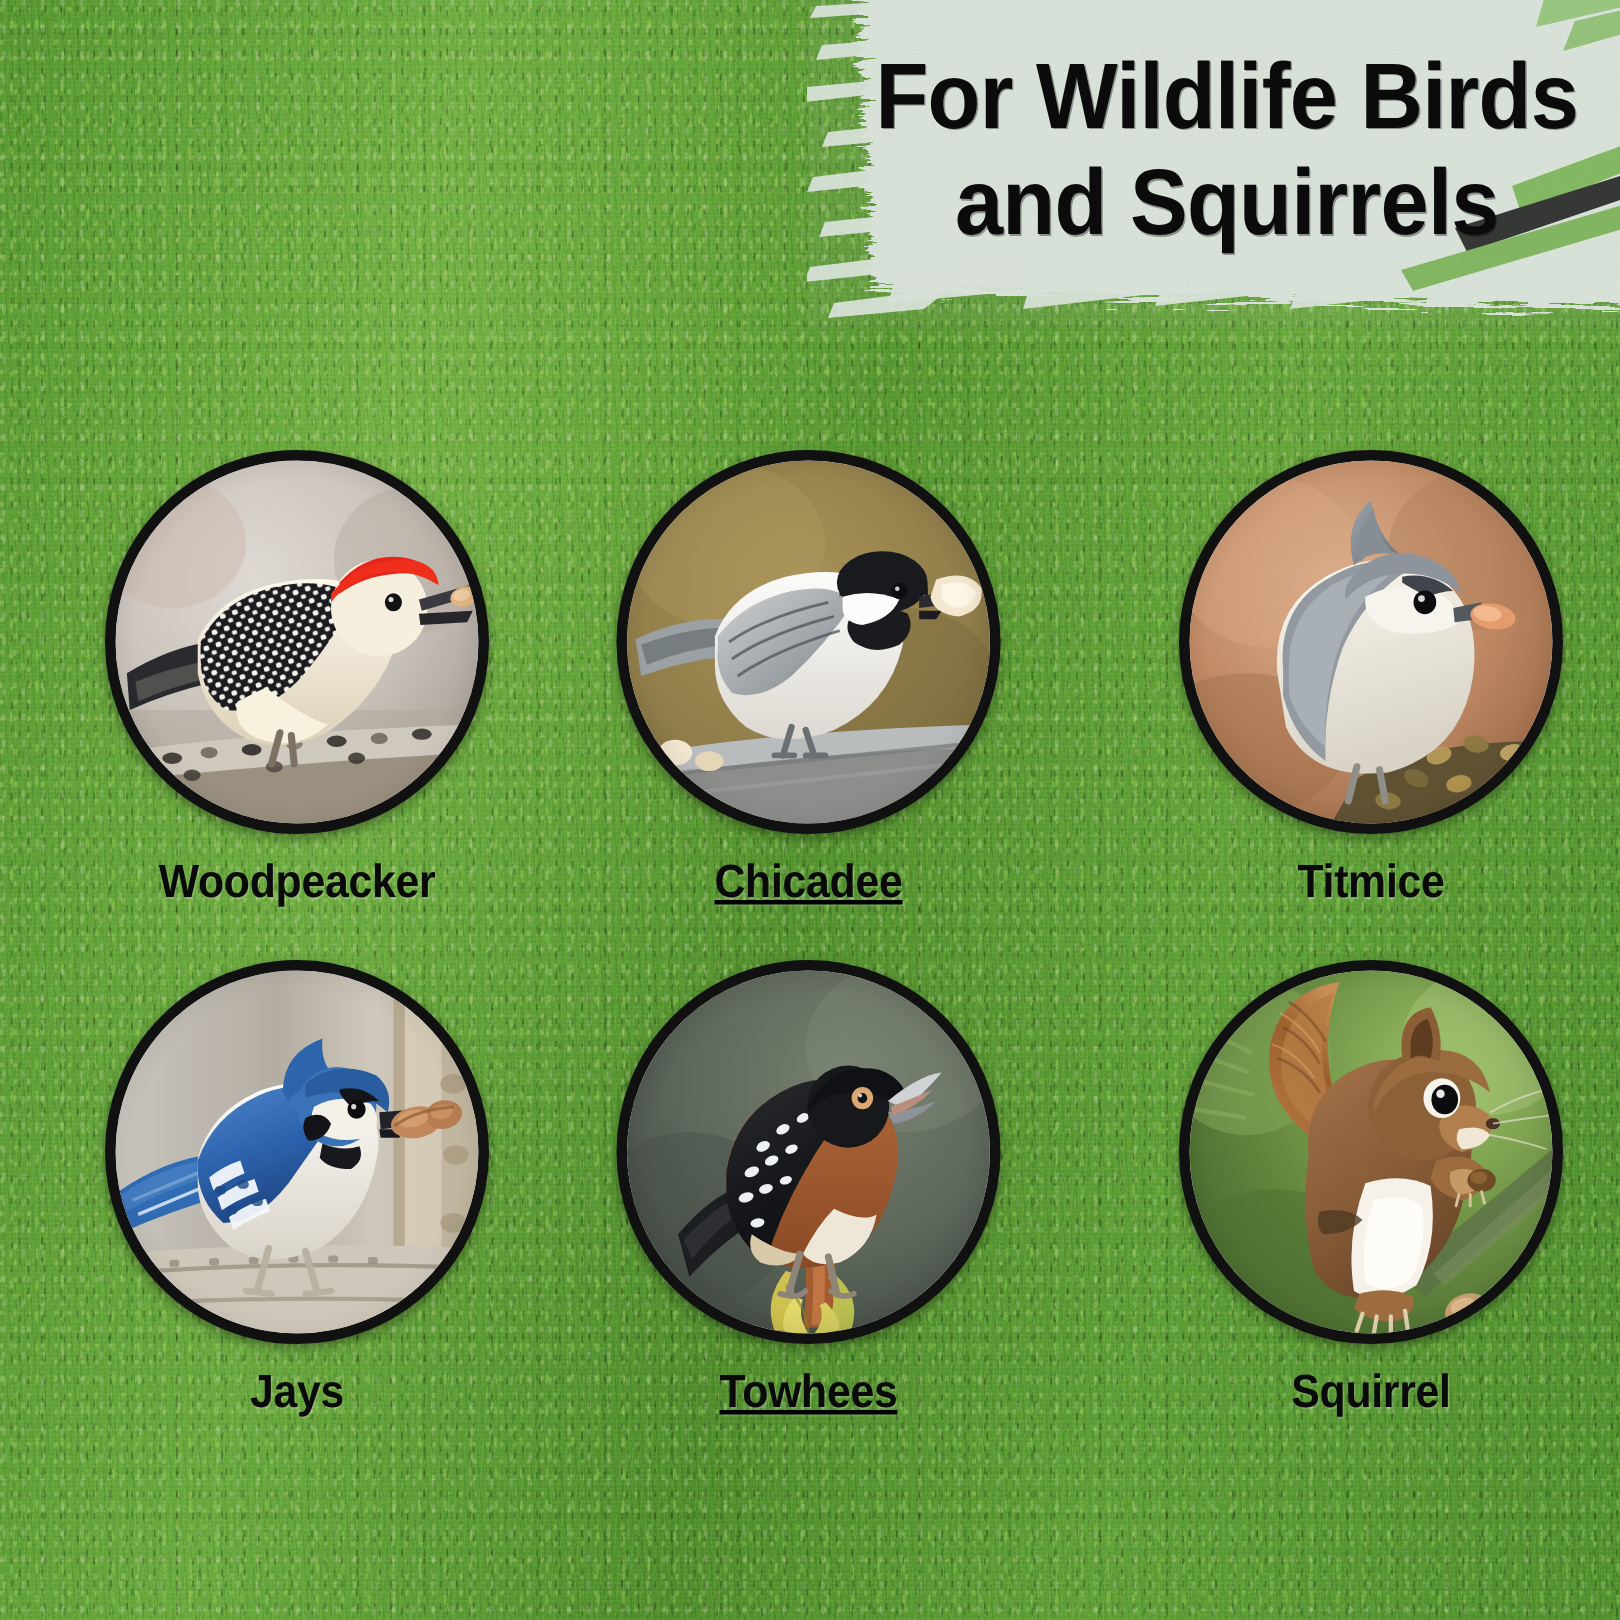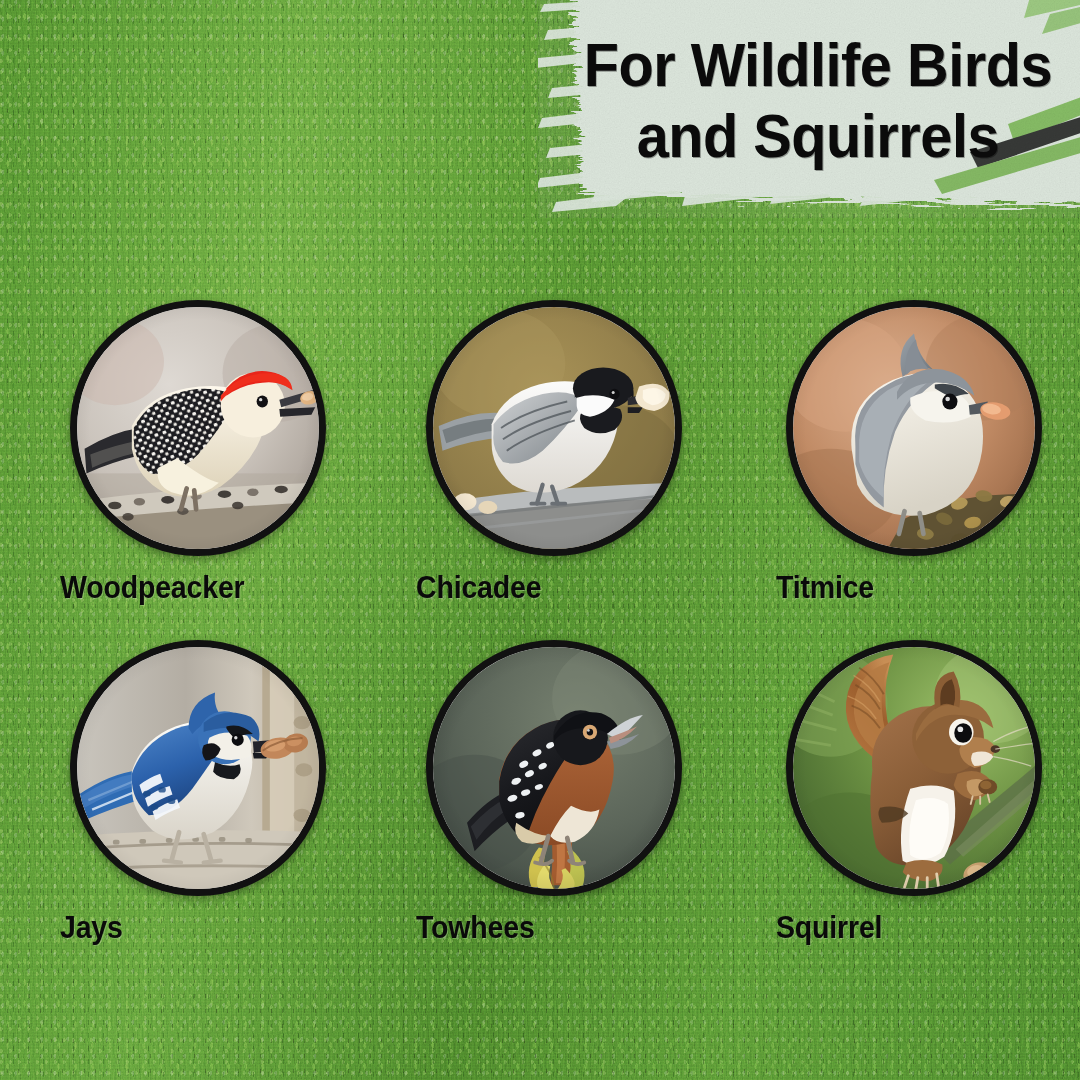--- a/index.html
+++ b/index.html
@@ -57,23 +57,23 @@
     letter-spacing:-0.5px;
     transform:scaleX(.93);
     white-space:nowrap;
     text-shadow:1px 1px 0 rgba(0,0,0,.35);
   }
   .headline-line.l2{ margin-top:10px; }
 
   
   #grid{ position:absolute; left:0; top:300px; width:1080px; }
   .row{ position:relative; height:340px; }
-  .cell{ position:absolute; width:300px; text-align:left; }
+  .cell{ position:absolute; width:300px; text-align:center; }
   .cell.c1{ left:48px; }
-  .cell.c2{ left:404px; }
+  .cell.c2{ left:389px;text-decoration:underline; }
   .cell.c3{ left:764px; }
 
   .circle{
     position:relative;
     width:256px; height:256px; margin:0 auto;
     border-radius:50%;
     border:7px solid #111;
     overflow:hidden;
     box-shadow:0 3px 8px rgba(0,0,0,.35);
     background:#cfcfcf;

